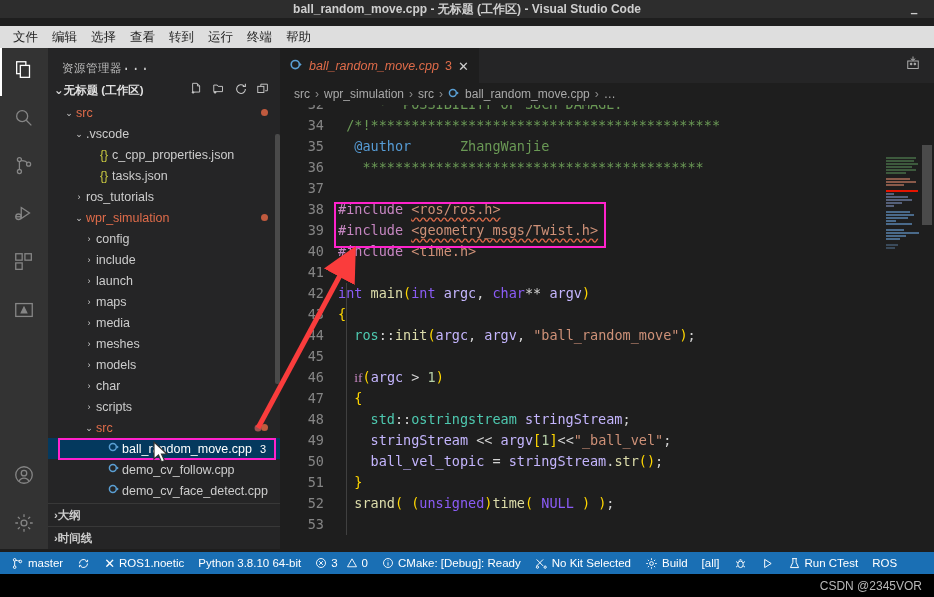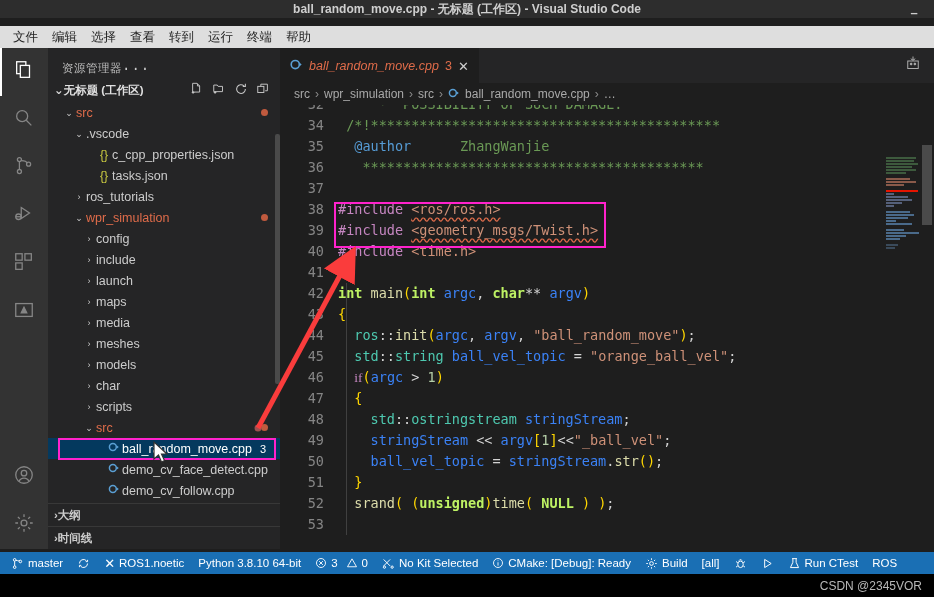--- a/index.html
+++ b/index.html
@@ -121,25 +121,25 @@
   .lc { position: absolute; left: 58px; }
   .indent-guide {
     position: absolute; left: 66px; top: 0; width: 1px; height: 21px; background: #404040;
   }
 
   
   .t-com   { color: #6a9955; }
   .t-doc   { color: #569cd6; }
   .t-pre   { color: #c586c0; }
   .t-str   { color: #ce9178; }
-  .t-key   { color: #bef264; font-weight: bold; }
+  .t-key   { color: #8b5cf6; }
   .t-ctl   { color: #c586c0; font-family: Liberation Serif, serif; }
   .t-type  { color: #4ec9b0; }
   .t-fn    { color: #dcdcaa; }
-  .t-var   { color: #3b82f6; }
+  .t-var   { color: #c4b5fd; }
   .t-num   { color: #b5cea8; }
   .t-pl    { color: #d4d4d4; }
   .t-brace { color: #ffd700; }
   .t-ns    { color: #4ec9b0; }
   .squig {
     text-decoration: underline wavy #e06c4a;
     text-underline-offset: 3px;
   }
 
   
@@ -383,29 +383,29 @@
             </svg></span>
           <span class="lbl">ball_random_move.cpp</span>
           <span class="badge">3</span>
         </div>
         <div class="trow" style="padding-left: 44px;">
           <span class="tw"></span>
           <span class="ic"><svg width="12" height="12" viewBox="0 0 16 16">
               <circle cx="6.5" cy="8" r="4.6" fill="none" stroke="#5a9fd4" stroke-width="2"></circle>
               <path d="M11 8h3M12.5 6.5v3" stroke="#5a9fd4" stroke-width="1.3"></path>
             </svg></span>
-          <span class="lbl">demo_cv_face_detect.cpp</span>
+          <span class="lbl">demo_cv_follow.cpp</span>
         </div>
         <div class="trow" style="padding-left: 44px;">
           <span class="tw"></span>
           <span class="ic"><svg width="12" height="12" viewBox="0 0 16 16">
               <circle cx="6.5" cy="8" r="4.6" fill="none" stroke="#5a9fd4" stroke-width="2"></circle>
               <path d="M11 8h3M12.5 6.5v3" stroke="#5a9fd4" stroke-width="1.3"></path>
             </svg></span>
-          <span class="lbl">demo_cv_follow.cpp</span>
+          <span class="lbl">demo_cv_face_detect.cpp</span>
         </div>
       </div>
     <div class="sb-bottom">
       <div class="sb-section">
         <span class="tw">›</span>
         <span>大纲</span>
       </div>
       <div class="sb-section">
         <span class="tw">›</span>
         <span>时间线</span>
@@ -458,21 +458,21 @@
         <div class="codeline"><span class="ln">35</span><span class="lc"><span class="t-com">  </span><span class="t-doc">@author</span><span class="t-com">      ZhangWanjie</span></span></div>
         <div class="codeline"><span class="ln">36</span><span class="lc"><span class="t-com">   ******************************************</span></span></div>
         <div class="codeline"><span class="ln">37</span><span class="lc"></span></div>
         <div class="codeline"><span class="ln">38</span><span class="lc"><span class="t-pre">#include </span><span class="t-str squig">&lt;ros/ros.h&gt;</span></span></div>
         <div class="codeline"><span class="ln">39</span><span class="lc"><span class="t-pre">#include </span><span class="t-str squig">&lt;geometry_msgs/Twist.h&gt;</span></span></div>
         <div class="codeline"><span class="ln">40</span><span class="lc"><span class="t-pre">#include </span><span class="t-str">&lt;time.h&gt;</span></span></div>
         <div class="codeline"><span class="ln">41</span><span class="lc"></span></div>
         <div class="codeline"><span class="ln">42</span><span class="indent-guide"></span><span class="lc"><span class="t-key">int </span><span class="t-fn">main</span><span class="t-brace">(</span><span class="t-key">int </span><span class="t-var">argc</span><span class="t-pl">, </span><span class="t-key">char</span><span class="t-pl">** </span><span class="t-var">argv</span><span class="t-brace">)</span></span></div>
         <div class="codeline"><span class="ln">43</span><span class="indent-guide"></span><span class="lc"><span class="t-brace">{</span></span></div>
         <div class="codeline"><span class="ln">44</span><span class="indent-guide"></span><span class="lc"><span class="t-pl">  </span><span class="t-ns">ros</span><span class="t-pl">::</span><span class="t-fn">init</span><span class="t-brace">(</span><span class="t-var">argc</span><span class="t-pl">, </span><span class="t-var">argv</span><span class="t-pl">, </span><span class="t-str">"ball_random_move"</span><span class="t-brace">)</span><span class="t-pl">;</span></span></div>
-        <div class="codeline"><span class="ln">45</span><span class="indent-guide"></span><span class="lc"><span class="t-pl">  </span><span class="t-ns">std</span><span class="t-pl">::</span><span class="t-type">string </span><span class="t-var">ball_vel_topic</span><span class="t-pl"> = </span><span class="t-str">"orange_ball_vel"</span><span class="t-pl">;</span></span></div>
+        <div class="codeline"><span class="ln">45</span><span class="indent-guide"></span></div>
         <div class="codeline"><span class="ln">46</span><span class="indent-guide"></span><span class="lc"><span class="t-pl">  </span><span class="t-ctl">if</span><span class="t-brace">(</span><span class="t-var">argc</span><span class="t-pl"> &gt; </span><span class="t-num">1</span><span class="t-brace">)</span></span></div>
         <div class="codeline"><span class="ln">47</span><span class="indent-guide"></span><span class="lc"><span class="t-pl">  </span><span class="t-brace">{</span></span></div>
         <div class="codeline"><span class="ln">48</span><span class="indent-guide"></span><span class="lc"><span class="t-pl">    </span><span class="t-ns">std</span><span class="t-pl">::</span><span class="t-type">ostringstream </span><span class="t-var">stringStream</span><span class="t-pl">;</span></span></div>
         <div class="codeline"><span class="ln">49</span><span class="indent-guide"></span><span class="lc"><span class="t-pl">    </span><span class="t-var">stringStream</span><span class="t-pl"> &lt;&lt; </span><span class="t-var">argv</span><span class="t-brace">[</span><span class="t-num">1</span><span class="t-brace">]</span><span class="t-pl">&lt;&lt;</span><span class="t-str">"_ball_vel"</span><span class="t-pl">;</span></span></div>
         <div class="codeline"><span class="ln">50</span><span class="indent-guide"></span><span class="lc"><span class="t-pl">    </span><span class="t-var">ball_vel_topic</span><span class="t-pl"> = </span><span class="t-var">stringStream</span><span class="t-pl">.</span><span class="t-fn">str</span><span class="t-brace">()</span><span class="t-pl">;</span></span></div>
         <div class="codeline"><span class="ln">51</span><span class="indent-guide"></span><span class="lc"><span class="t-pl">  </span><span class="t-brace">}</span></span></div>
         <div class="codeline"><span class="ln">52</span><span class="indent-guide"></span><span class="lc"><span class="t-pl">  </span><span class="t-fn">srand</span><span class="t-brace">(</span><span class="t-brace"> (</span><span class="t-key">unsigned</span><span class="t-brace">)</span><span class="t-fn">time</span><span class="t-brace">(</span><span class="t-key"> NULL </span><span class="t-brace">)</span><span class="t-brace"> )</span><span class="t-pl">;</span></span></div>
         <div class="codeline"><span class="ln">53</span><span class="indent-guide"></span><span class="lc"></span></div>
       </div>
     <div class="minimap" id="minimap">
@@ -553,36 +553,36 @@
         <span>3</span>
         <span style="display: inline-flex; margin-left: 4px;">
           <svg width="12" height="12" viewBox="0 0 16 16" fill="none" stroke="#fff" stroke-width="1.2">
             <path d="M8 2.5L14 13H2z"></path>
           </svg>
         </span>
         <span>0</span>
       </div>
       <div class="sb-item">
         <span style="display: inline-flex;">
+          <svg width="12" height="12" viewBox="0 0 16 16" fill="none" stroke="#fff" stroke-width="1.2">
+            <circle cx="8" cy="8" r="6"></circle>
+            <path d="M8 7v4.5M8 4.6v.9"></path>
+          </svg>
+        </span>
+        <span>CMake: [Debug]: Ready</span>
+      </div>
+      <div class="sb-item">
+        <span style="display: inline-flex;">
           <svg width="13" height="13" viewBox="0 0 16 16" fill="none" stroke="#fff" stroke-width="1.2">
             <path d="M2 3l8 8M10 3l-8 8"></path>
             <circle cx="3" cy="12.5" r="1.4"></circle>
             <circle cx="12.5" cy="12.5" r="1.4"></circle>
           </svg>
         </span>
         <span>No Kit Selected</span>
-      </div>
-      <div class="sb-item">
-        <span style="display: inline-flex;">
-          <svg width="12" height="12" viewBox="0 0 16 16" fill="none" stroke="#fff" stroke-width="1.2">
-            <circle cx="8" cy="8" r="6"></circle>
-            <path d="M8 7v4.5M8 4.6v.9"></path>
-          </svg>
-        </span>
-        <span>CMake: [Debug]: Ready</span>
       </div>
       <div class="sb-item">
         <span style="display: inline-flex;">
           <svg width="13" height="13" viewBox="0 0 16 16" fill="none" stroke="#fff" stroke-width="1.2">
             <circle cx="8" cy="8" r="2.3"></circle>
             <path d="M8 1.6v1.9M8 12.5v1.9M1.6 8h1.9M12.5 8h1.9M3.5 3.5l1.4 1.4M11.1 11.1l1.4 1.4M12.5 3.5l-1.4 1.4M4.9 11.1l-1.4 1.4"></path>
           </svg>
         </span>
         <span>Build</span>
       </div>

